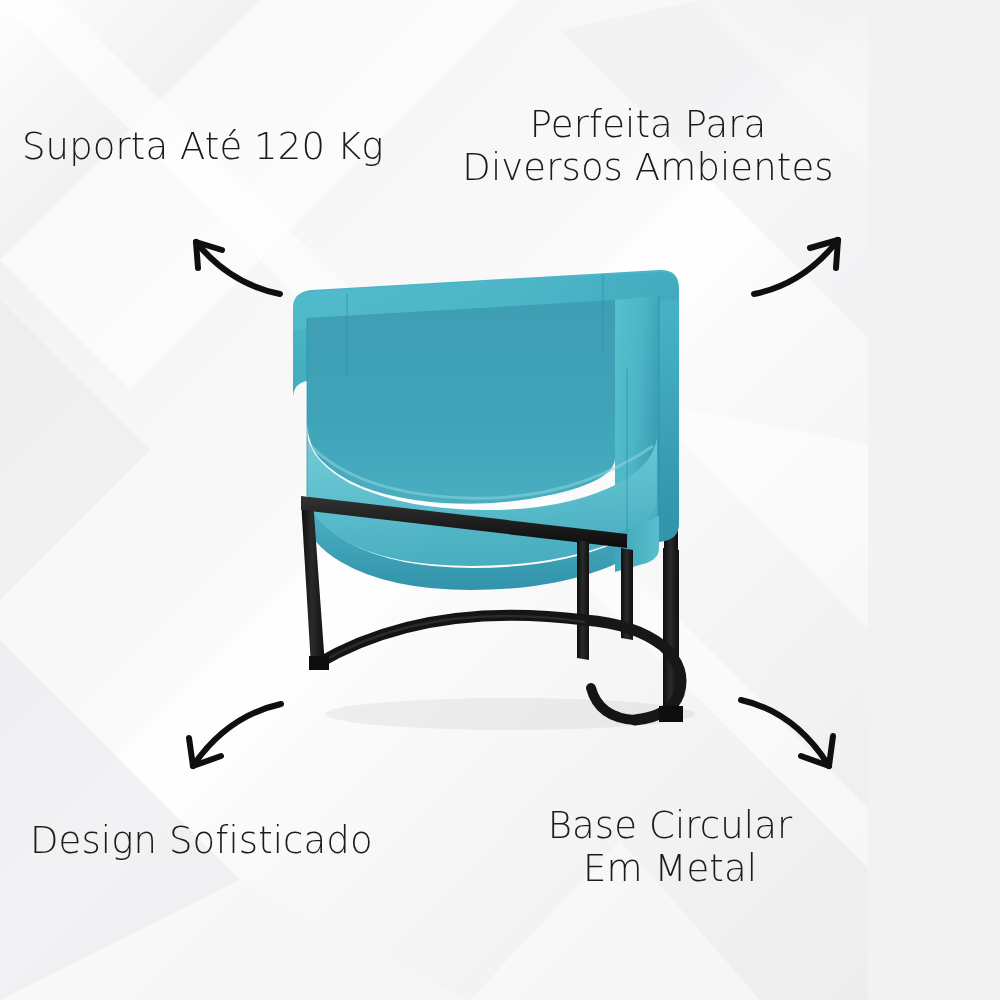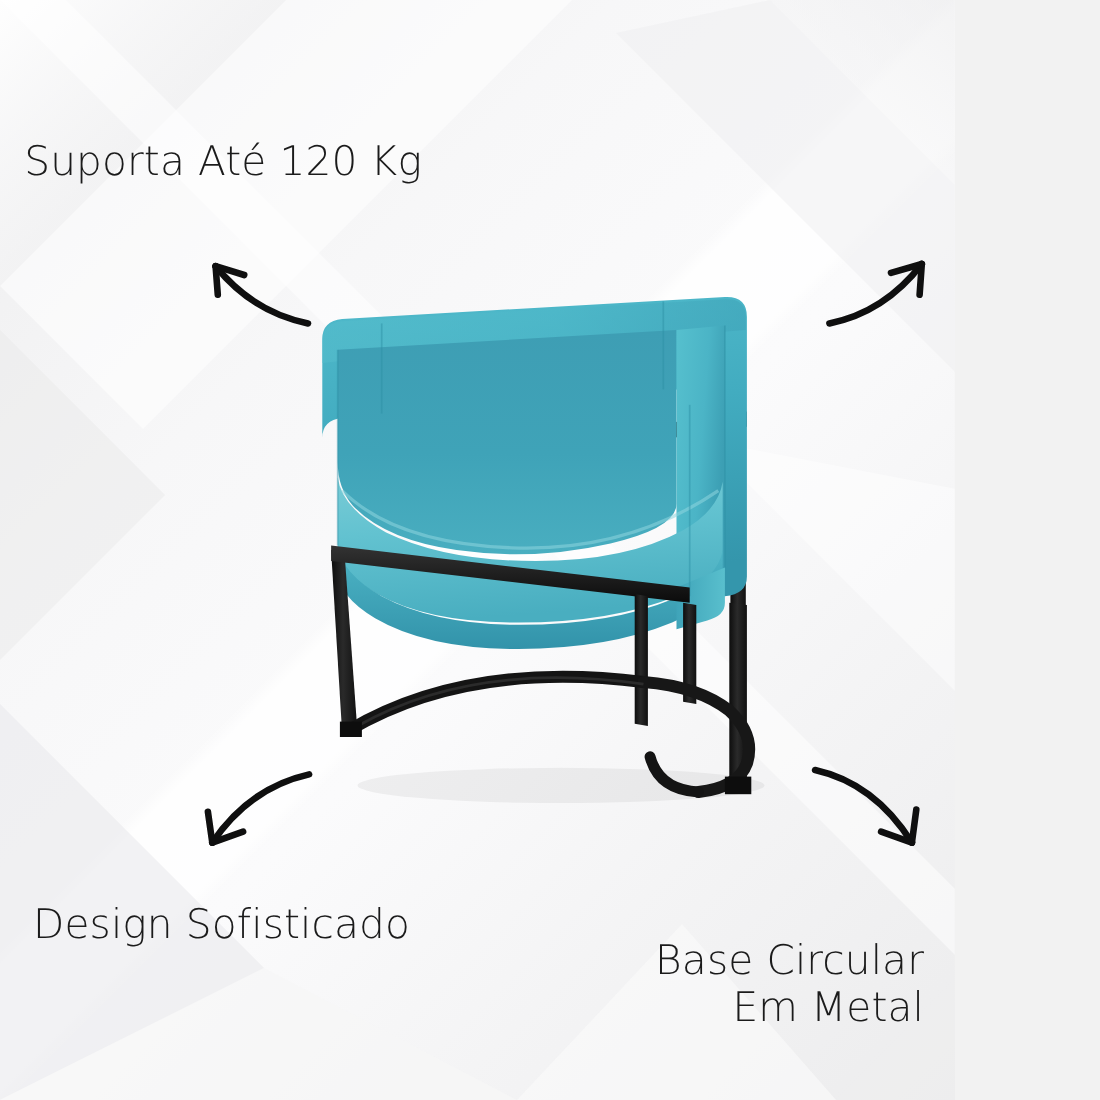--- a/index.html
+++ b/index.html
@@ -27,21 +27,21 @@
     font-family:"DejaVu Sans", sans-serif;
     font-weight:300;
     font-size:37px;
     line-height:1.16;
     letter-spacing:.1px;
     white-space:pre-line;
   }
   #label-top-left     { left:22px;  top:126px; text-align:left; }
   #label-top-right    { right:10px; top:104px; text-align:center; width:420px; }
   #label-bottom-left  { left:30px;  top:820px; text-align:center; }
-  #label-bottom-right { right:28px; top:852px; text-align:right; width:340px; }
+  #label-bottom-right { right:28px; top:805px; text-align:center; width:340px; }
 
   
   .arrow { position:absolute; pointer-events:none; }
   #arrow-top-left     { left:168px; top:212px; }
   #arrow-top-right    { left:748px; top:212px; }
   #arrow-bottom-left  { left:165px; top:692px; }
   #arrow-bottom-right { left:735px; top:690px; }
 
   
   #chair { position:absolute; left:255px; top:248px; width:500px; height:510px; }
@@ -207,19 +207,21 @@
   </svg>
 
   <svg class="arrow" id="arrow-bottom-right" width="130" height="95" viewBox="0 0 130 95">
     <path d="M6,10 Q60,22 94,76" fill="none" stroke="#0f0f0f" stroke-width="6" stroke-linecap="round"></path>
     <path d="M94,76 L98,46" fill="none" stroke="#0f0f0f" stroke-width="6" stroke-linecap="round"></path>
     <path d="M94,76 L66,66" fill="none" stroke="#0f0f0f" stroke-width="6" stroke-linecap="round"></path>
   </svg>
 
   <div class="label" id="label-top-left">Suporta Até 120 Kg</div>
 
+  <div class="label" id="label-top-right">Perfeita Para
+Diversos Ambientes</div>
 
   <div class="label" id="label-bottom-left">Design Sofisticado</div>
 
   <div class="label" id="label-bottom-right">Base Circular
 Em Metal</div>
 
 </div>
 
 </body></html>

